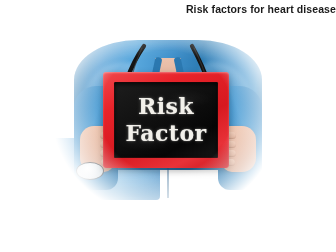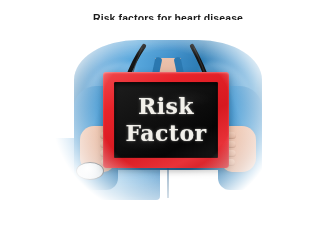--- a/index.html
+++ b/index.html
@@ -21,23 +21,23 @@
     left: 0; top: 0;
     width: 336px;
     height: 252px;
     background: #ffffff;
   }
 
   
   .slide-title {
     position: absolute;
     left: 0;
-    top: 12px;
+    top: 3px;
     width: 336px;
-    text-align: center;
+    text-align: right;
     font-size: 10.5px;
     font-weight: bold;
     color: #1b1b1b;
     letter-spacing: 0.1px;
     line-height: 13px;
     font-family: "Liberation Sans", sans-serif;
   }
 
   
   .photo {

